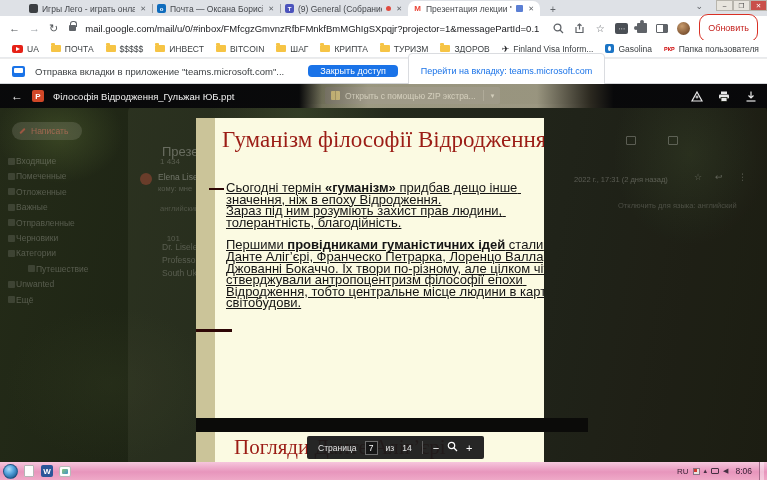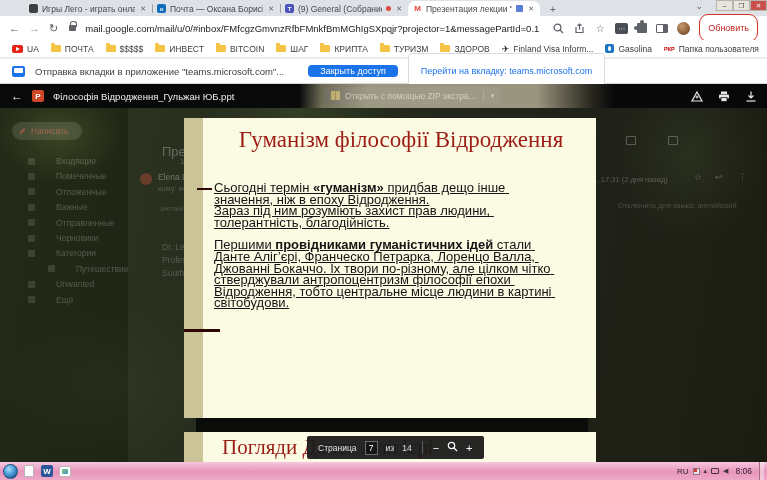--- a/index.html
+++ b/index.html
@@ -72,21 +72,21 @@
       radial-gradient(90px 70px at 60px 50px, rgba(95,115,55,.38), transparent 70%),
       radial-gradient(130px 90px at 300px 30px, rgba(75,95,48,.30), transparent 70%),
       radial-gradient(110px 130px at 690px 70px, rgba(62,78,42,.28), transparent 70%),
       radial-gradient(150px 110px at 110px 300px, rgba(56,66,36,.26), transparent 70%),
       linear-gradient(100deg,#242b18 0%,#1a2012 40%,#15180e 70%,#101107 100%);}
   .gmfaint{position:absolute;inset:0;}
   .gmcard{position:absolute;left:128px;right:0;top:20px;bottom:0;background:rgba(250,250,244,.05);border-radius:8px 8px 0 0;}
   .gmcompose{position:absolute;left:12px;top:38px;width:70px;height:18px;border-radius:9px;background:rgba(245,240,235,.13);display:flex;align-items:center;gap:5px;padding:0 7px;}
   .pencil{width:7px;height:2px;background:rgba(225,95,75,.55);transform:rotate(-45deg);border-radius:1px;}
   .gmcompose span{font-size:8.5px;color:rgba(230,120,100,.55);}
-  .gmrow{position:absolute;left:28px;width:172px;display:flex;align-items:center;gap:21px;}
+  .gmrow{position:absolute;left:8px;width:172px;display:flex;align-items:center;gap:1px;}
   .gmic{width:7px;height:7px;border-radius:1px;background:rgba(205,205,200,.16);}
   .gmlb{font-size:8.5px;color:rgba(208,208,202,.30);flex:1;white-space:nowrap;overflow:hidden;}
   .gmct{font-size:8px;color:rgba(208,208,202,.28);text-align:center;}
   .gsubject{position:absolute;left:162px;top:60px;font-size:13px;color:rgba(222,222,216,.35);}
   .gavatar{position:absolute;left:140px;top:89px;width:12px;height:12px;border-radius:50%;background:rgba(200,80,60,.40);}
   .gsender{position:absolute;left:158px;top:88px;font-size:8.5px;color:rgba(218,218,212,.40);}
   .gto{position:absolute;left:158px;top:100px;font-size:7.5px;color:rgba(185,185,180,.30);}
   .gtrans{position:absolute;left:160px;top:120px;font-size:7.5px;color:rgba(175,175,170,.28);}
   .gdate{position:absolute;left:574px;top:91px;font-size:7.5px;color:rgba(195,195,190,.35);}
   .gact{position:absolute;top:88px;font-size:9px;color:rgba(205,205,200,.35);}
@@ -103,21 +103,21 @@
   .openwith{position:absolute;left:325px;top:3px;height:17px;display:flex;align-items:center;gap:5px;background:rgba(46,46,50,.96);border-radius:2px;padding:0 6px;color:#e8e8e8;font-size:8.5px;white-space:nowrap;}
   .zipic{width:9px;height:9px;background:#e8c34a;border-radius:1px;position:relative;}
   .zipic::after{content:"";position:absolute;left:4px;top:0;width:1px;height:9px;background:#8a6d14;}
   .owdiv{width:1px;height:11px;background:#6a6a6e;margin:0 2px;}
   .owcaret{font-size:7px;color:#e8e8e8;}
   .vicons{position:absolute;right:10px;top:0;height:24px;display:flex;align-items:center;gap:15px;z-index:7;}
   .vicon svg{display:block;}
   .kebab{position:absolute;right:0px;top:5px;color:#e8e8e8;font-size:10px;z-index:7;width:4px;overflow:hidden;}
 
   
-  .slide{position:absolute;left:184px;width:412px;background:#fbfae2;overflow:hidden;z-index:3;padding-left:32px;}
+  .slide{position:absolute;left:196px;width:348px;background:#fbfae2;overflow:hidden;z-index:3;padding-left:32px;}
   .slide1{top:34px;height:300px;}
   .slidegap{position:absolute;left:196px;top:334px;width:392px;height:14px;background:#0b0b09;z-index:3;}
   .slide2{top:348px;height:30px;}
   .stripe{position:absolute;left:0;top:0;bottom:0;width:19px;background:#cbc499;}
   .stitle{position:absolute;left:26px;right:4px;top:9px;text-align:center;font-family:"Liberation Serif",serif;font-size:23px;color:#9b1c15;white-space:nowrap;}
   .sdash{position:absolute;left:13px;top:70px;width:15px;height:2px;background:#2e0606;}
   .sbody{position:absolute;left:30px;top:64px;width:344px;font-family:"Liberation Serif",serif;font-size:13px;line-height:11.6px;color:#141414;text-decoration:underline;}
   .spara{white-space:pre-wrap;margin-bottom:11px;}
   .srule{position:absolute;left:0;top:211px;width:36px;height:3px;background:#2e0606;}
   .stitle2{position:absolute;left:38px;top:3px;font-family:"Liberation Serif",serif;font-size:21px;color:#9b1c15;white-space:nowrap;}

